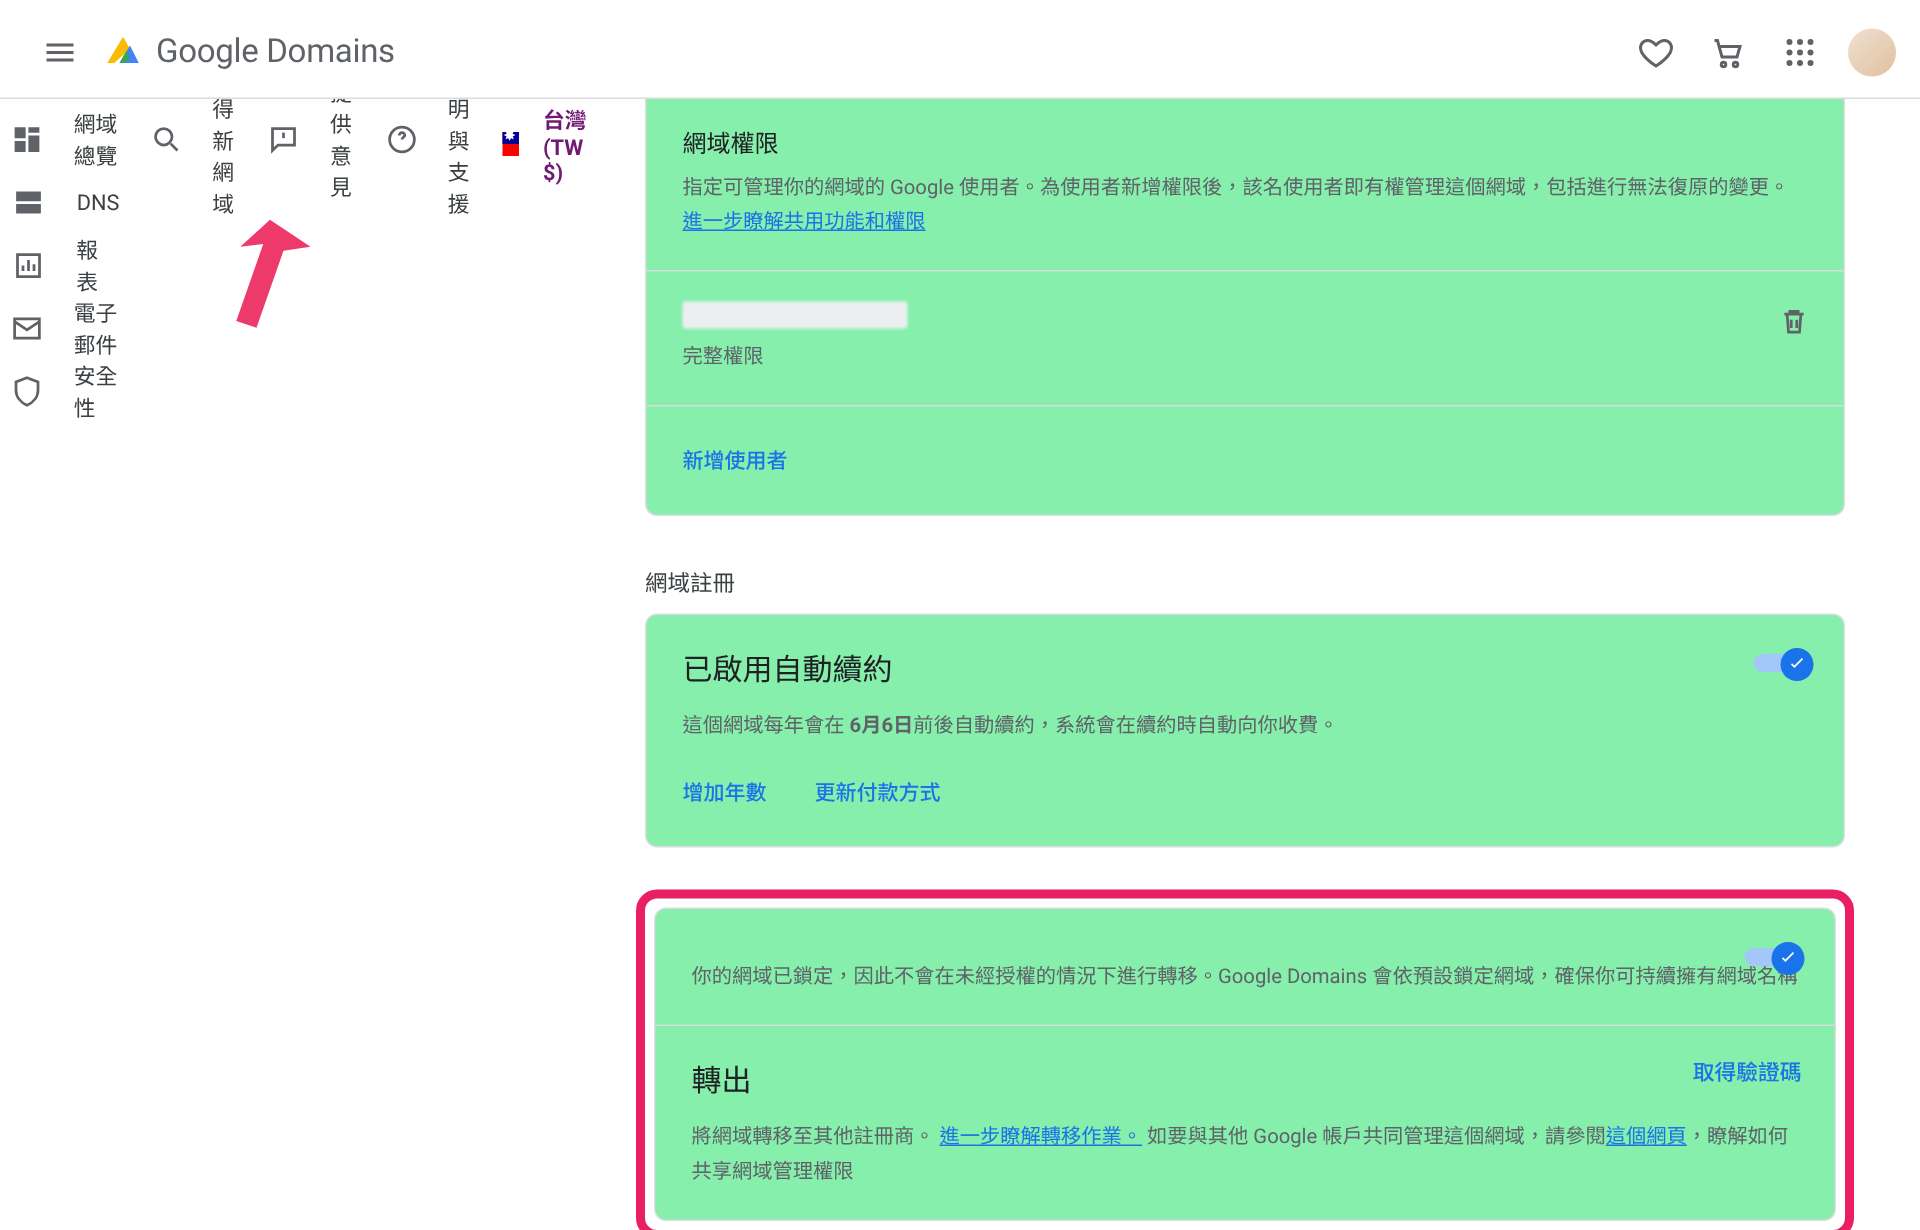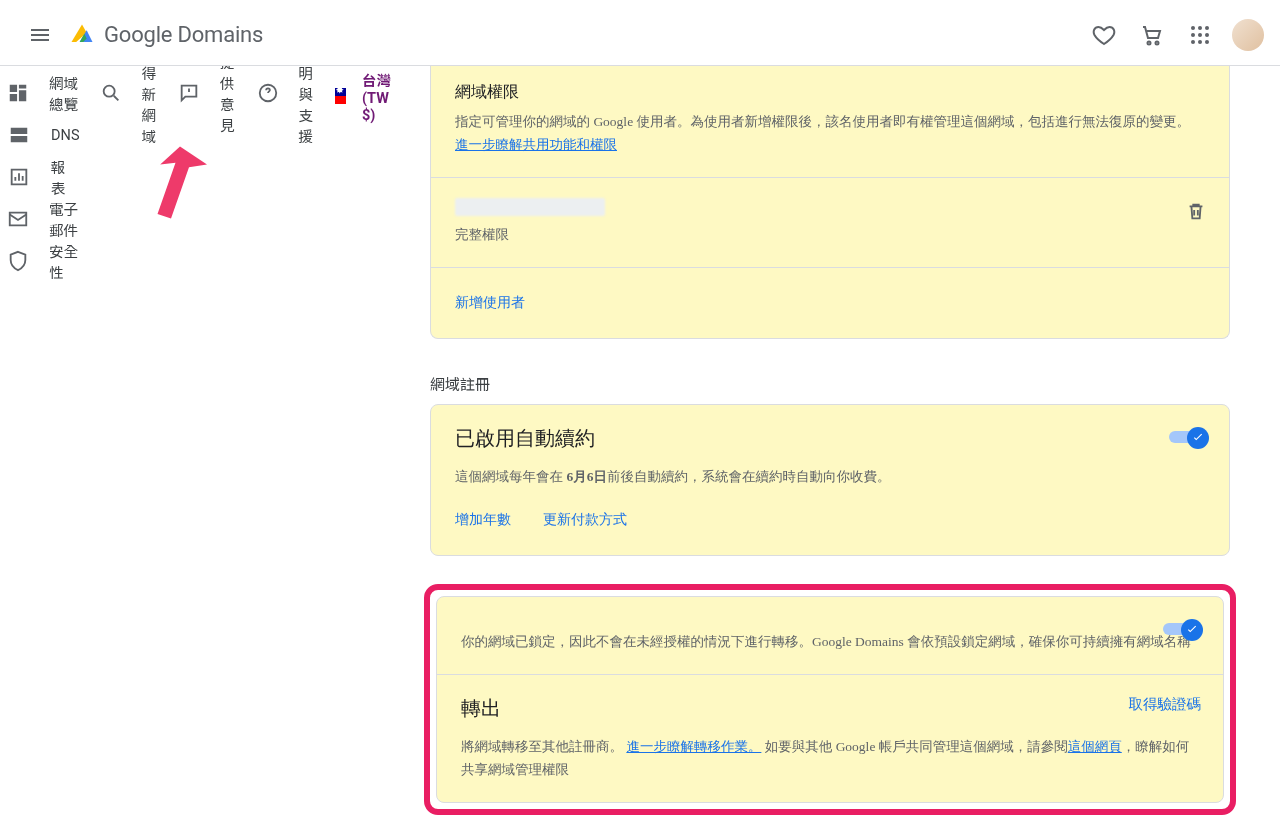--- a/index.html
+++ b/index.html
@@ -36,21 +36,21 @@
   .sb-item.active { background: #e8f0fe; color: #1a73e8; }
   .sb-item.active .sb-ico svg { fill: #1a73e8; }
   .sb-region { display:flex; align-items:center; height:48px; padding:0 0 0 16px; gap: 16px; font-size:14.5px; color:#701a75; cursor:pointer;font-weight:bold;}
   .tw-flag { width:22px; height:16px; background:linear-gradient(to bottom, #fe0000 0%, #fe0000 100%); position:relative; display:inline-block;}
   .tw-flag::before{content:"";position:absolute;left:0;top:0;width:11px;height:8px;background:#000097;}
   .tw-flag::after{content:"✸";position:absolute;left:1px;top:-3px;font-size:9px;color:#fff;}
 
   
   .main { flex: 1; padding: 0 40px 40px 120px; overflow: auto; }
   .section-title { font-size: 15px; color: #3c4043; margin: 4px 0 10px 30px; }
-  .card { border: 1px solid #dadce0; border-radius: 8px; margin: 0 0 34px 30px; max-width: 800px; background:#fef9c3;font-family:Liberation Serif, serif; }
+  .card { border: 1px solid #dadce0; border-radius: 8px; margin: 0 0 34px 30px; max-width: 800px; background:#86efac; }
   .card-row { padding: 20px 24px; border-bottom: 1px solid #dadce0; position:relative; }
   .card-row:last-child { border-bottom: none; }
   .card-head { font-size: 16px; color: #202124; margin-bottom: 8px; }
   .card-head.big { font-size: 20px; }
   .card-desc { font-size: 13.5px; color: #5f6368; line-height: 1.7; }
   .link { color: #1a73e8; text-decoration: underline; cursor: pointer; }
   .flat-btn { color: #1a73e8; font-size: 14px; font-weight: 500; cursor: pointer; display:inline-block; padding: 6px 0; }
   .flat-btn + .flat-btn { margin-left: 28px; }
   .blur { width: 150px; height: 18px; background: #eceff1; border-radius:2px; margin-bottom:8px; filter: blur(1px);}
   .trash { position:absolute; right:20px; top:22px; cursor:pointer; width:24px;height:24px;}

